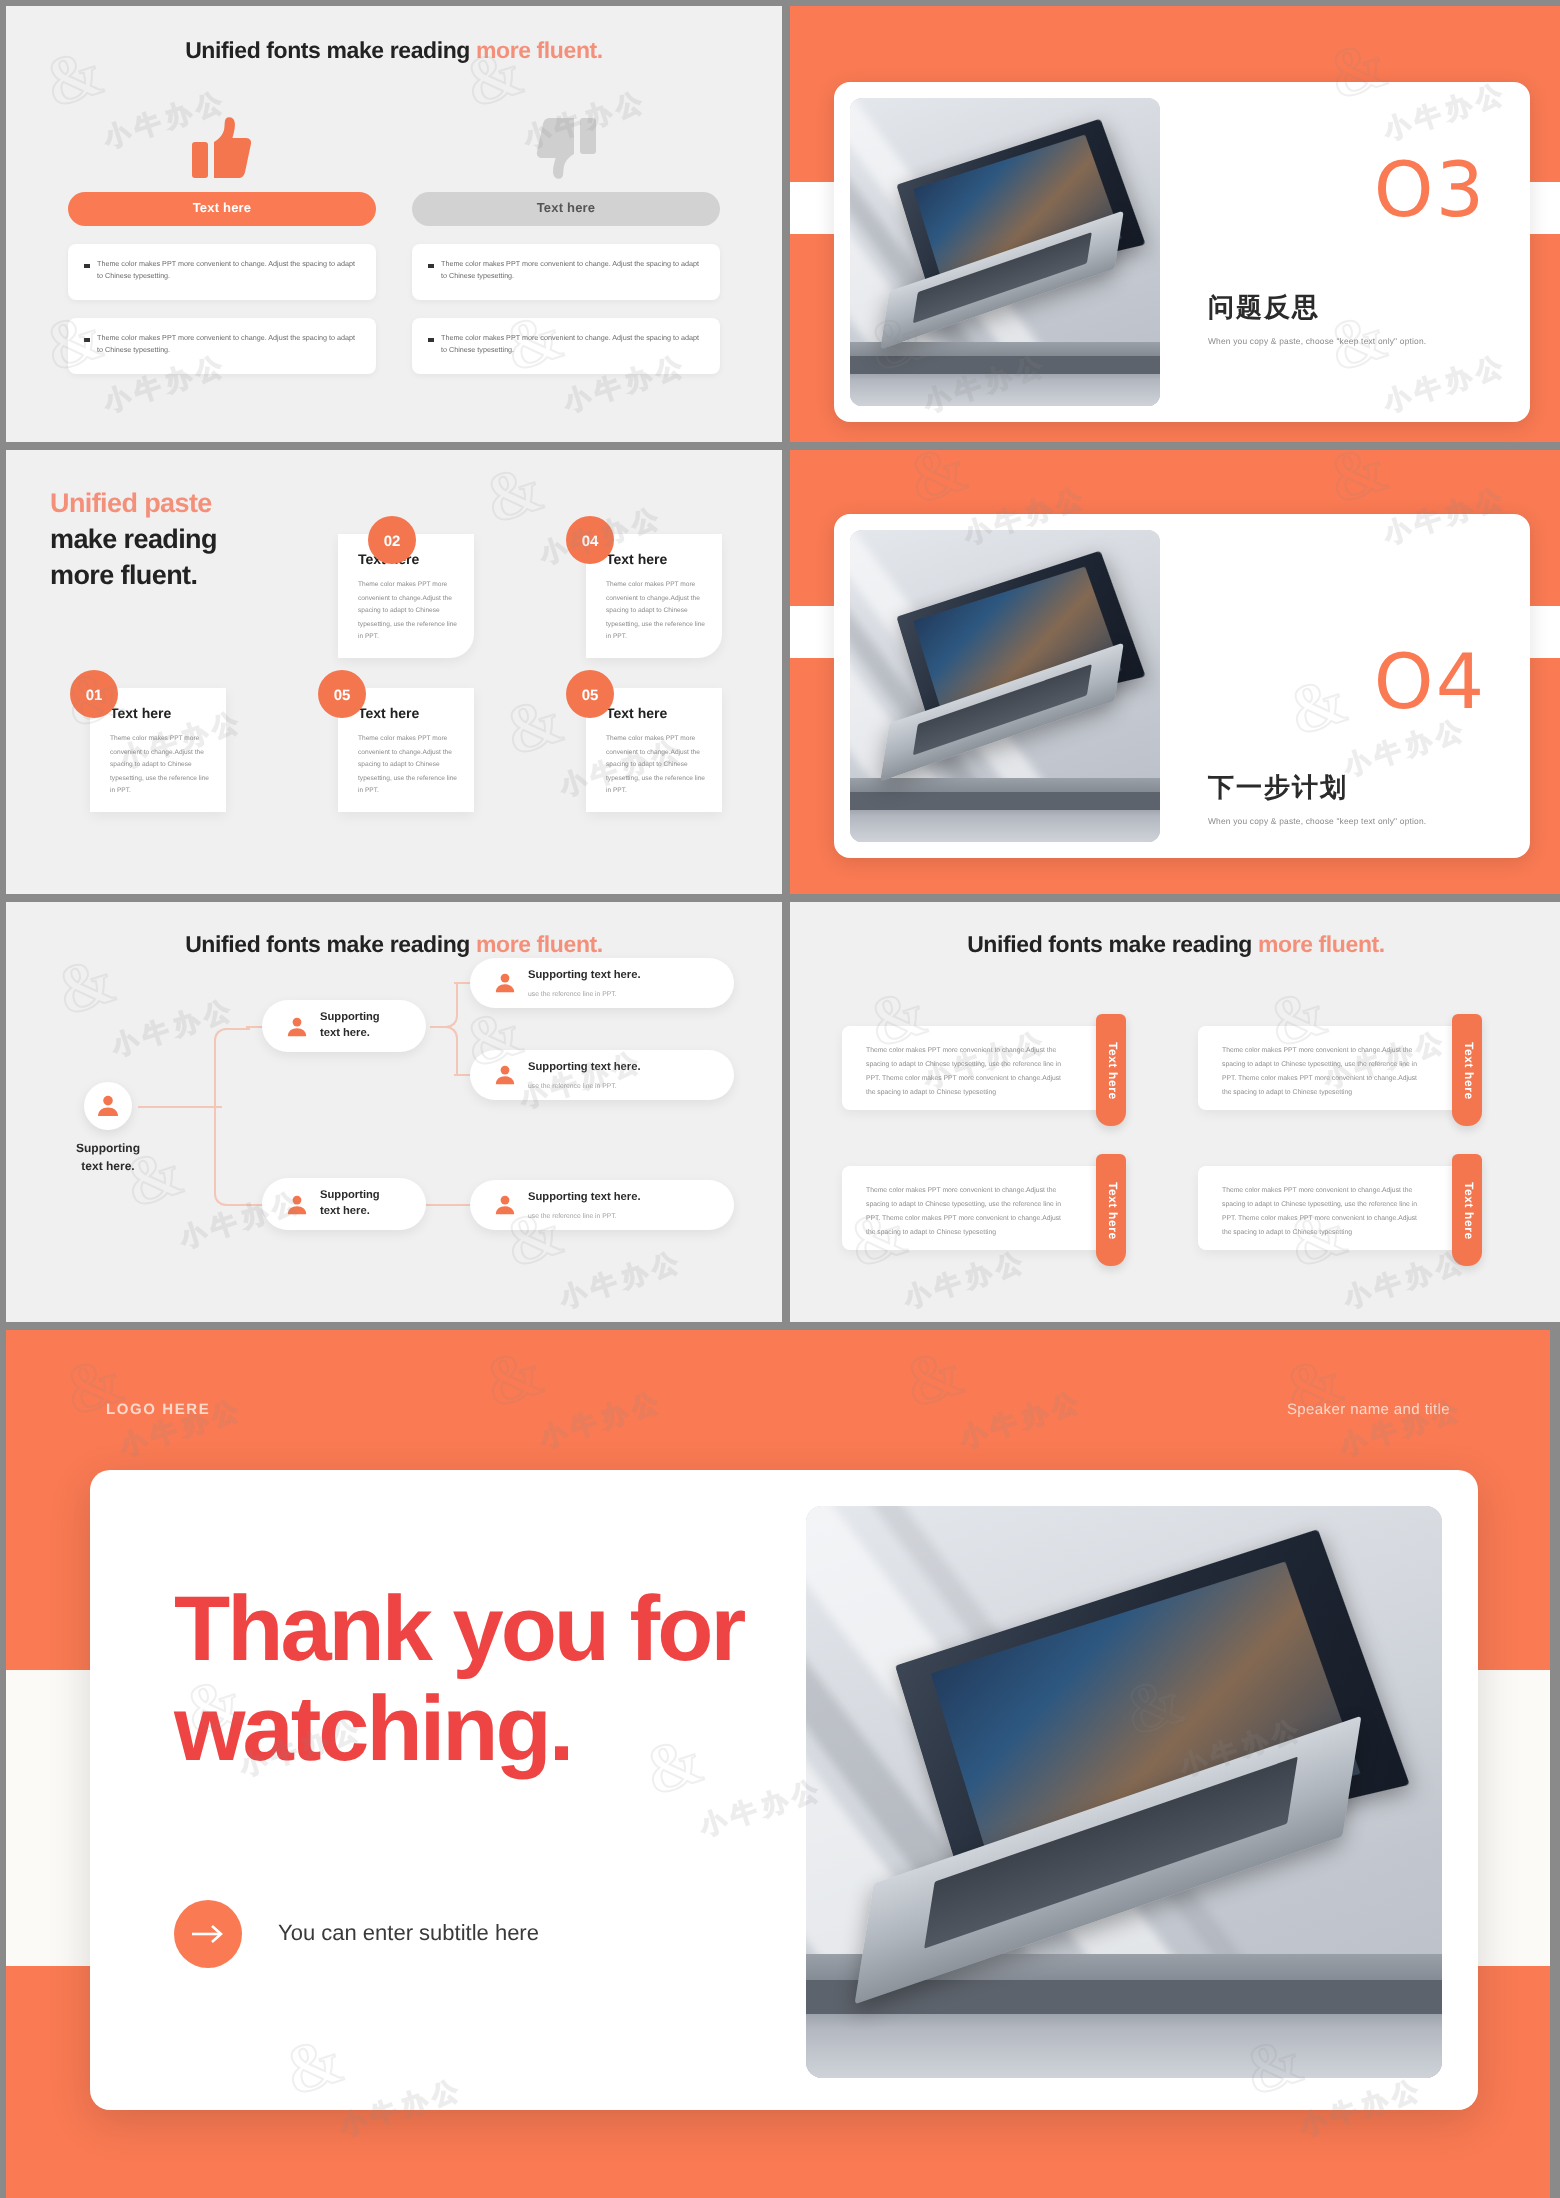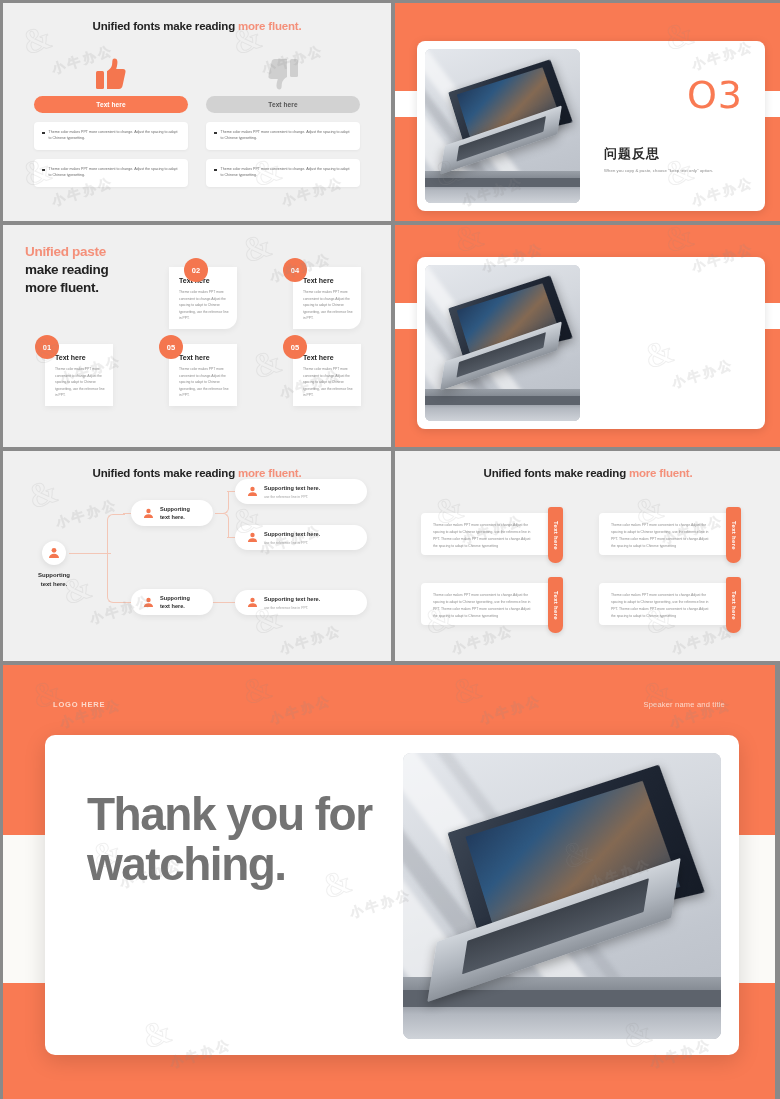--- a/index.html
+++ b/index.html
@@ -208,21 +208,21 @@
   .ty-speaker {
     position: absolute; right: 50px; top: 35px; color: #fdd9cb;
     font-size: 7.5px; letter-spacing: .2px;
   }
   .ty-card {
     position: absolute; left: 42px; top: 70px; width: 694px; height: 320px;
     background: #fff; border-radius: 10px; box-shadow: 0 6px 22px rgba(0,0,0,.14);
   }
   .ty-title {
     position: absolute; left: 42px; top: 55px; width: 330px;
-    font-size: 46px; font-weight: 700; color: #737373; line-height: 1.08;
+    font-size: 46px; font-weight: 700; color: #ef4444; line-height: 1.08;
     letter-spacing: -1.5px;
   }
   .ty-sub-wrap {
     position: absolute; left: 42px; top: 215px; display: flex; align-items: center; gap: 18px;
   }
   .ty-arrow {
     width: 34px; height: 34px; border-radius: 50%; background: #f97a53;
     display: flex; align-items: center; justify-content: center;
   }
   .ty-sub { font-size: 11px; color: #3a3a3a; }
@@ -399,20 +399,27 @@
           <div class="ls-base" style="height:32px;"></div>
           <div class="ls-base" style="height:9px;bottom:16px;background:#5d636c;"></div>
           <div class="lap" style="left:10px;top:26px;width:140px;height:100px;">
             <div class="lap-screen" style="left:14px;top:0;width:112px;height:62px;transform:perspective(200px) rotateY(-16deg) rotateZ(-19deg) skewY(4deg);">
               <div class="lap-wall"></div>
             </div>
             <div class="lap-body" style="left:4px;top:52px;width:124px;height:26px;transform:rotateZ(-19deg) skewX(-28deg);">
               <div class="lap-key" style="left:16px;top:5px;width:92px;height:14px;opacity:.85;"></div>
             </div>
           </div>
+        </div>
+      </div>
+      <div class="right">
+        <div class="bignum" style="right:22px;top:62px;">O4</div>
+        <div style="position:absolute;left:16px;top:128px;">
+          <div class="cn">下一步计划</div>
+          <div class="en">When you copy &amp; paste, choose "keep text only" option.</div>
         </div>
       </div>
     </div>
   </div>
 
   <div class="slide lightbg s5">
     <div class="wm">
       <span style="left:26px;top:24px;">&amp;</span>
       <span class="s2" style="left:52px;top:54px;">小牛办公</span>
       <span style="left:230px;top:50px;">&amp;</span>
@@ -579,20 +586,29 @@
 
   <div class="ty-logo">LOGO HERE</div>
   <div class="ty-speaker">Speaker name and title</div>
 
   <div class="ty-card">
     <div class="ty-title">
       <div>Thank you for</div>
       <div>watching.</div>
     </div>
 
+    <div class="ty-sub-wrap">
+      <div class="ty-arrow">
+        <svg width="18" height="12" viewBox="0 0 18 12">
+          <path d="M1 6 H15" stroke="#fff" stroke-width="1.3" fill="none"></path>
+          <path d="M11 2 L15.5 6 L11 10" stroke="#fff" stroke-width="1.3" fill="none"></path>
+        </svg>
+      </div>
+      <div class="ty-sub">You can enter subtitle here</div>
+    </div>
 
     <div class="ty-photo">
       <div class="laptop-scene">
         <div class="ls-streak" style="left:-40px;top:-80px;width:54px;height:470px;"></div>
         <div class="ls-streak d" style="left:36px;top:-80px;width:20px;height:470px;"></div>
         <div class="ls-streak" style="left:92px;top:-80px;width:34px;height:470px;"></div>
         <div class="ls-streak d" style="left:152px;top:-80px;width:12px;height:470px;opacity:.6;"></div>
         <div class="ls-base" style="height:62px;"></div>
         <div class="ls-base" style="height:17px;bottom:32px;background:#5d636c;"></div>
         <div class="lap" style="left:16px;top:44px;width:290px;height:200px;">

